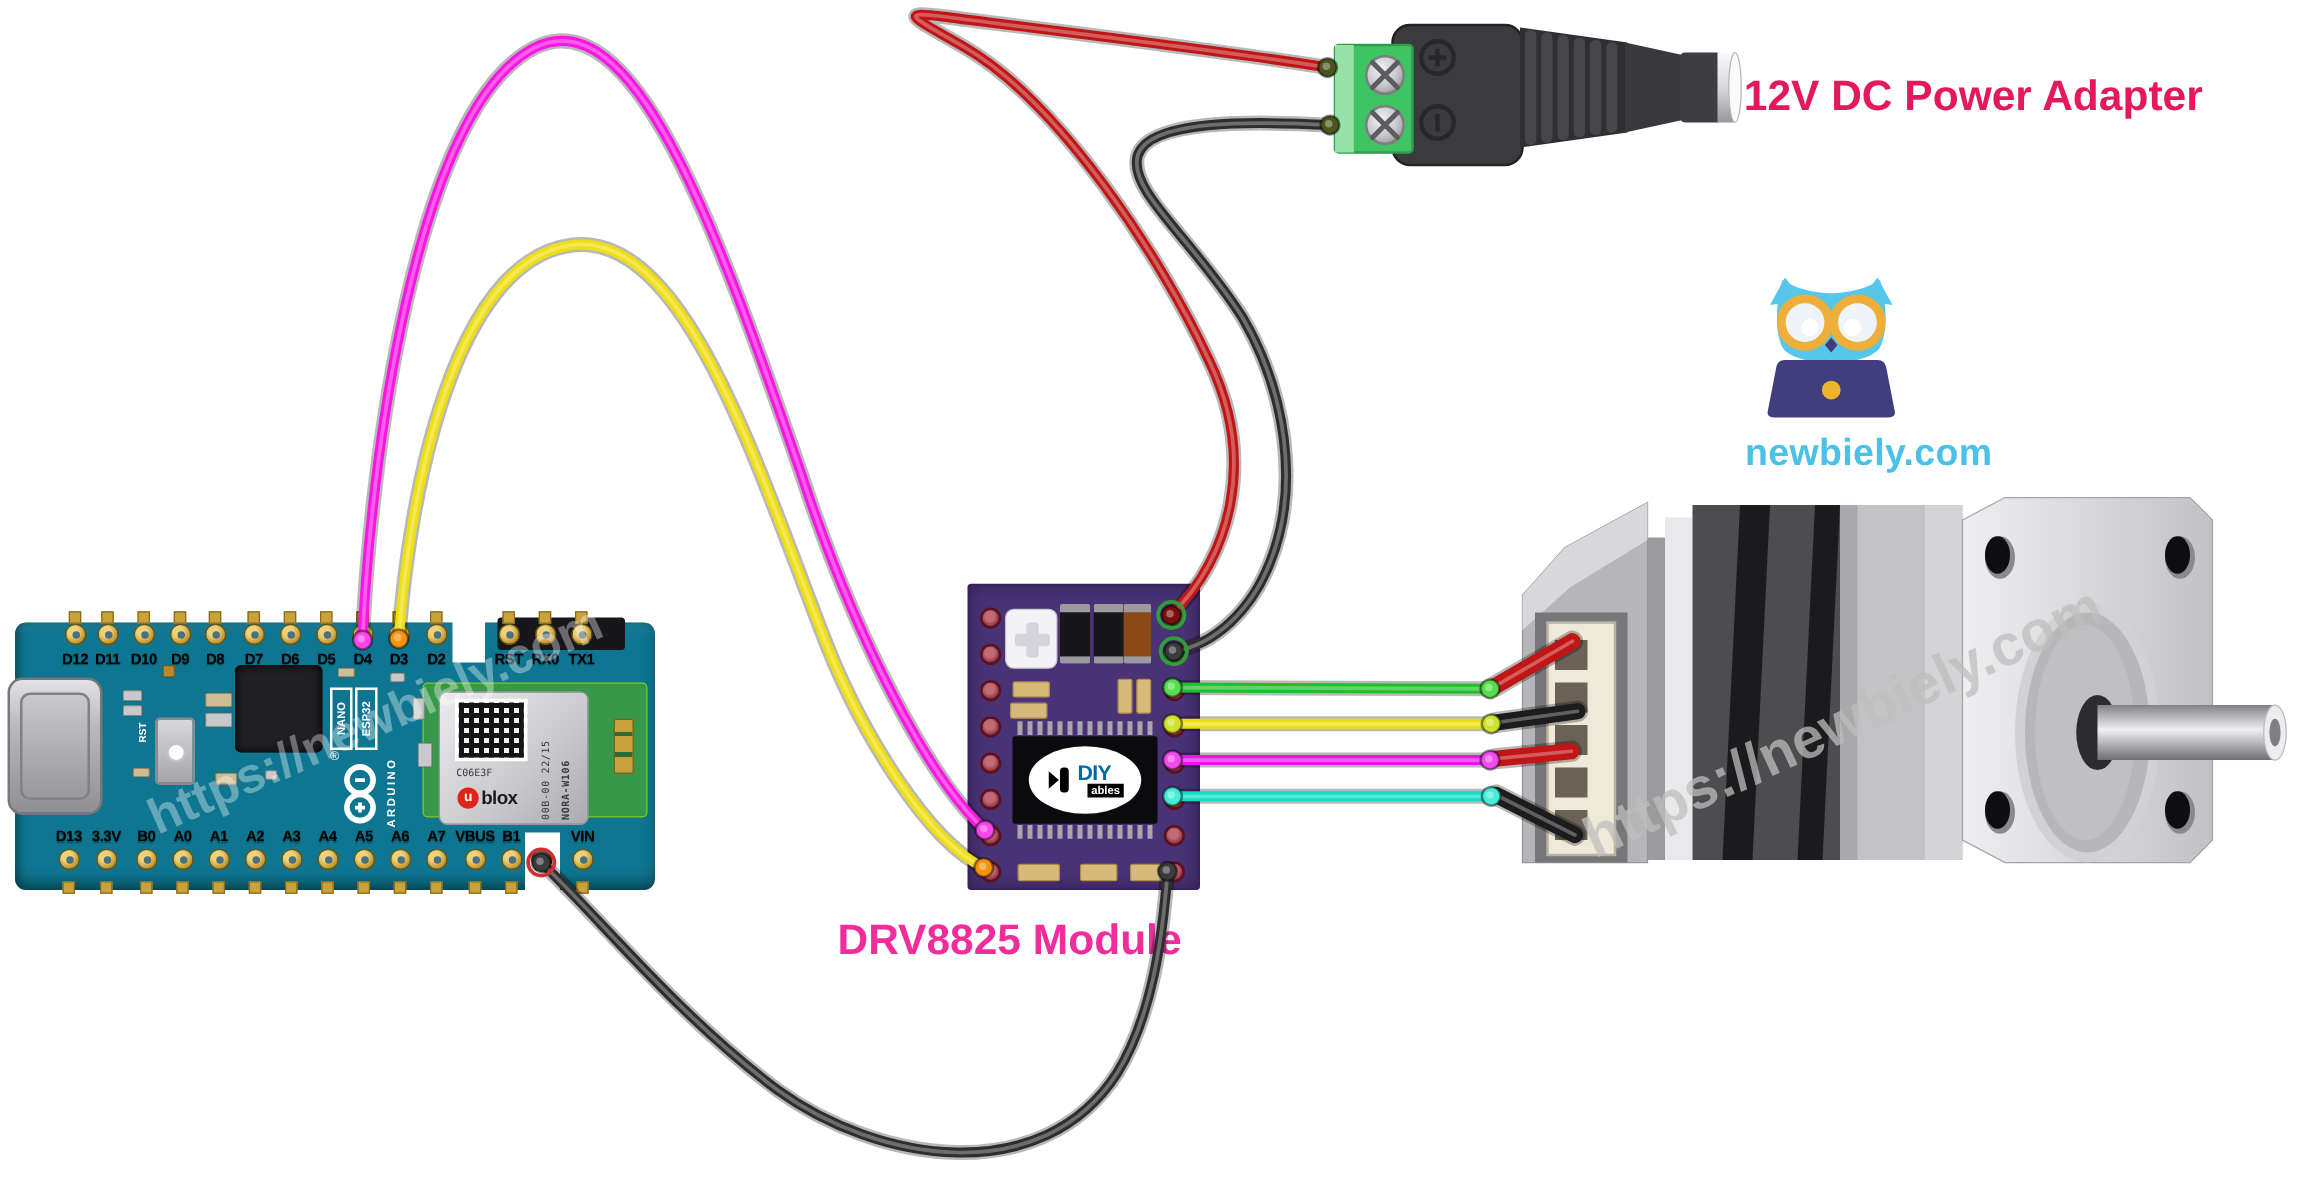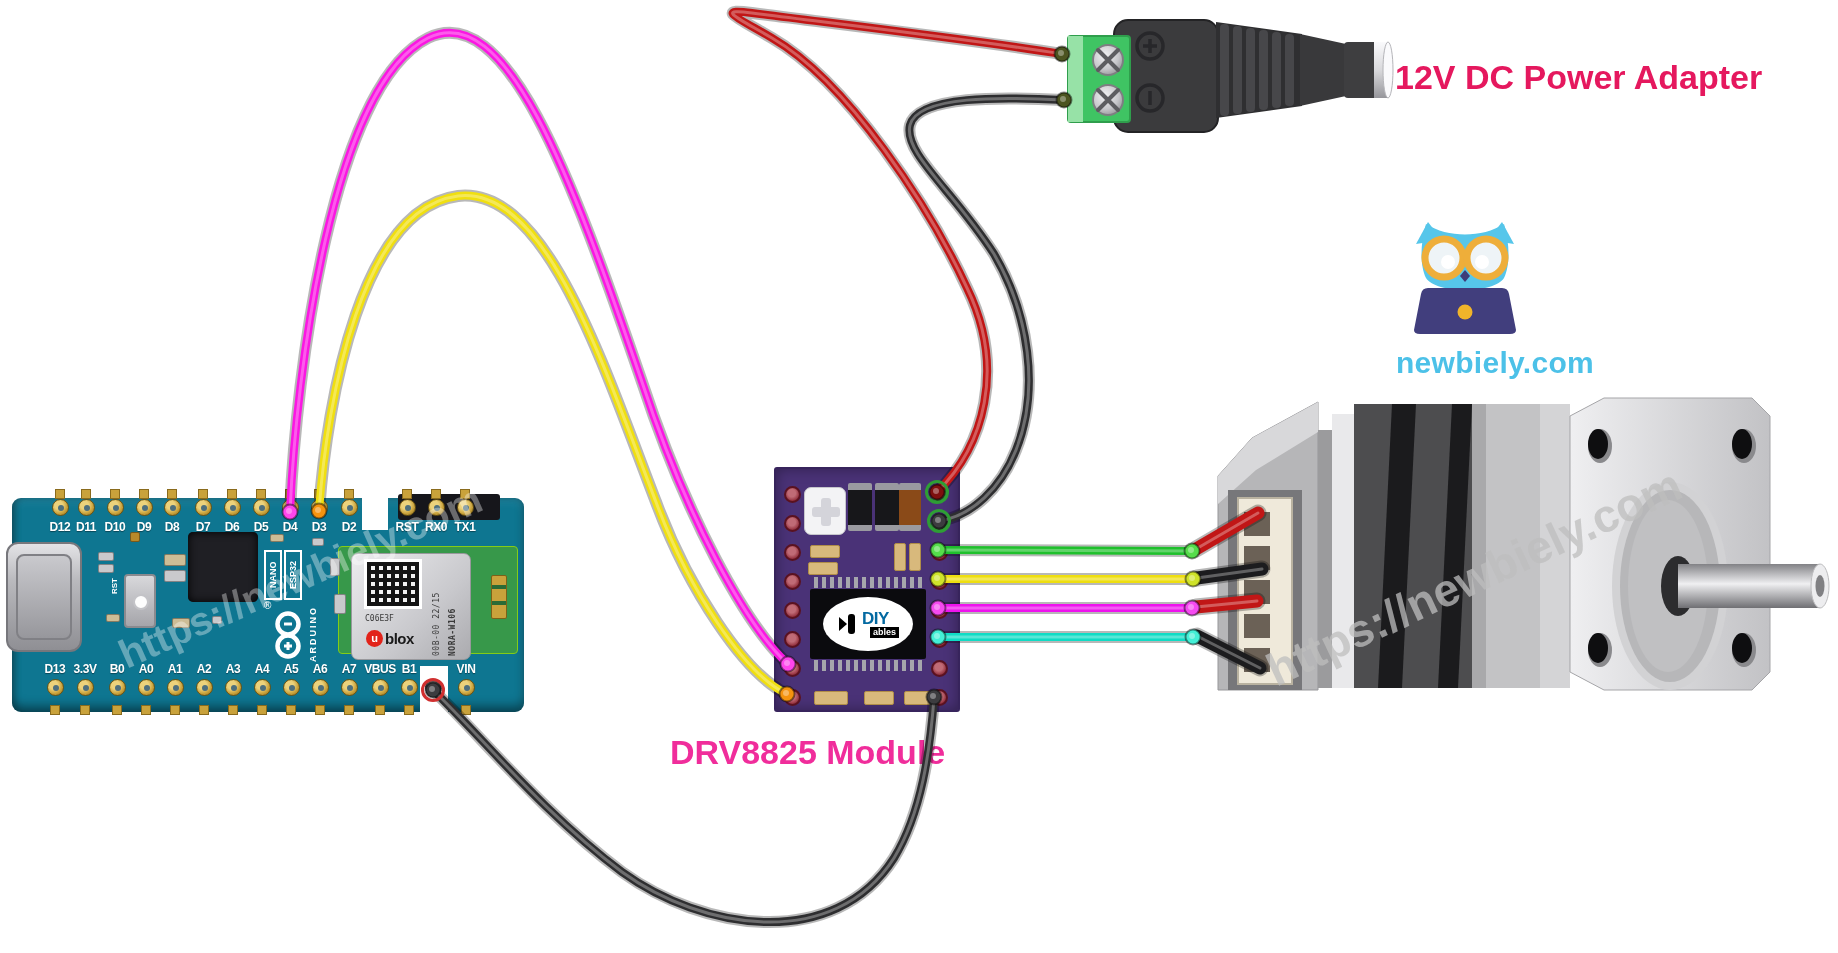--- a/index.html
+++ b/index.html
@@ -12,21 +12,21 @@
   #arduino-board{left:12px;top:498px;width:512px;height:214px;background:#0e7691;
      border-radius:9px;z-index:10;
      box-shadow:inset 0 -7px 10px rgba(0,0,0,.35), inset 0 5px 8px rgba(255,255,255,.07),
                 inset 3px 0 6px rgba(0,0,0,.25);}
   .gold-pin{position:absolute;width:17px;height:17px;border-radius:50%;
      background:radial-gradient(circle at 38% 35%, #ecd27c 0 30%, #c9a23b 62%, #8a6b1d);
      border:1px solid #6b5312;}
   .gold-pin .hole{position:absolute;left:5px;top:5px;width:6px;height:6px;border-radius:50%;
      background:#4e6f7d;}
   .pin-tab{position:absolute;width:10px;height:10px;background:#c9a23b;border:1px solid #8a6b1d;}
-  .pin-label{position:absolute;width:38px;margin-left:-19px;text-align:center;color:#ffffff;
+  .pin-label{position:absolute;width:38px;margin-left:-19px;text-align:center;color:#000000;
      font-weight:700;font-size:12px;letter-spacing:-0.4px;text-shadow:0 1px 1px rgba(0,0,0,.4);}
   .notch{position:absolute;background:#fff;}
   .passive{position:absolute;border:1px solid rgba(0,0,0,.35);border-radius:2px;}
   #usb{left:-6px;top:44px;width:76px;height:110px;border-radius:12px;
      background:linear-gradient(180deg,#e3e3e6 0%,#b9b9bd 35%,#8f8f94 100%);
      border:2px solid #77777c;}
   #usb .inner{position:absolute;left:8px;top:10px;width:56px;height:86px;border-radius:8px;
      background:linear-gradient(180deg,#c9c9cd,#97979c);border:2px solid #808085;}
   #mcu{left:176px;top:34px;width:70px;height:70px;background:#1f1f24;border-radius:5px;
      box-shadow:inset 0 0 8px #000;}

